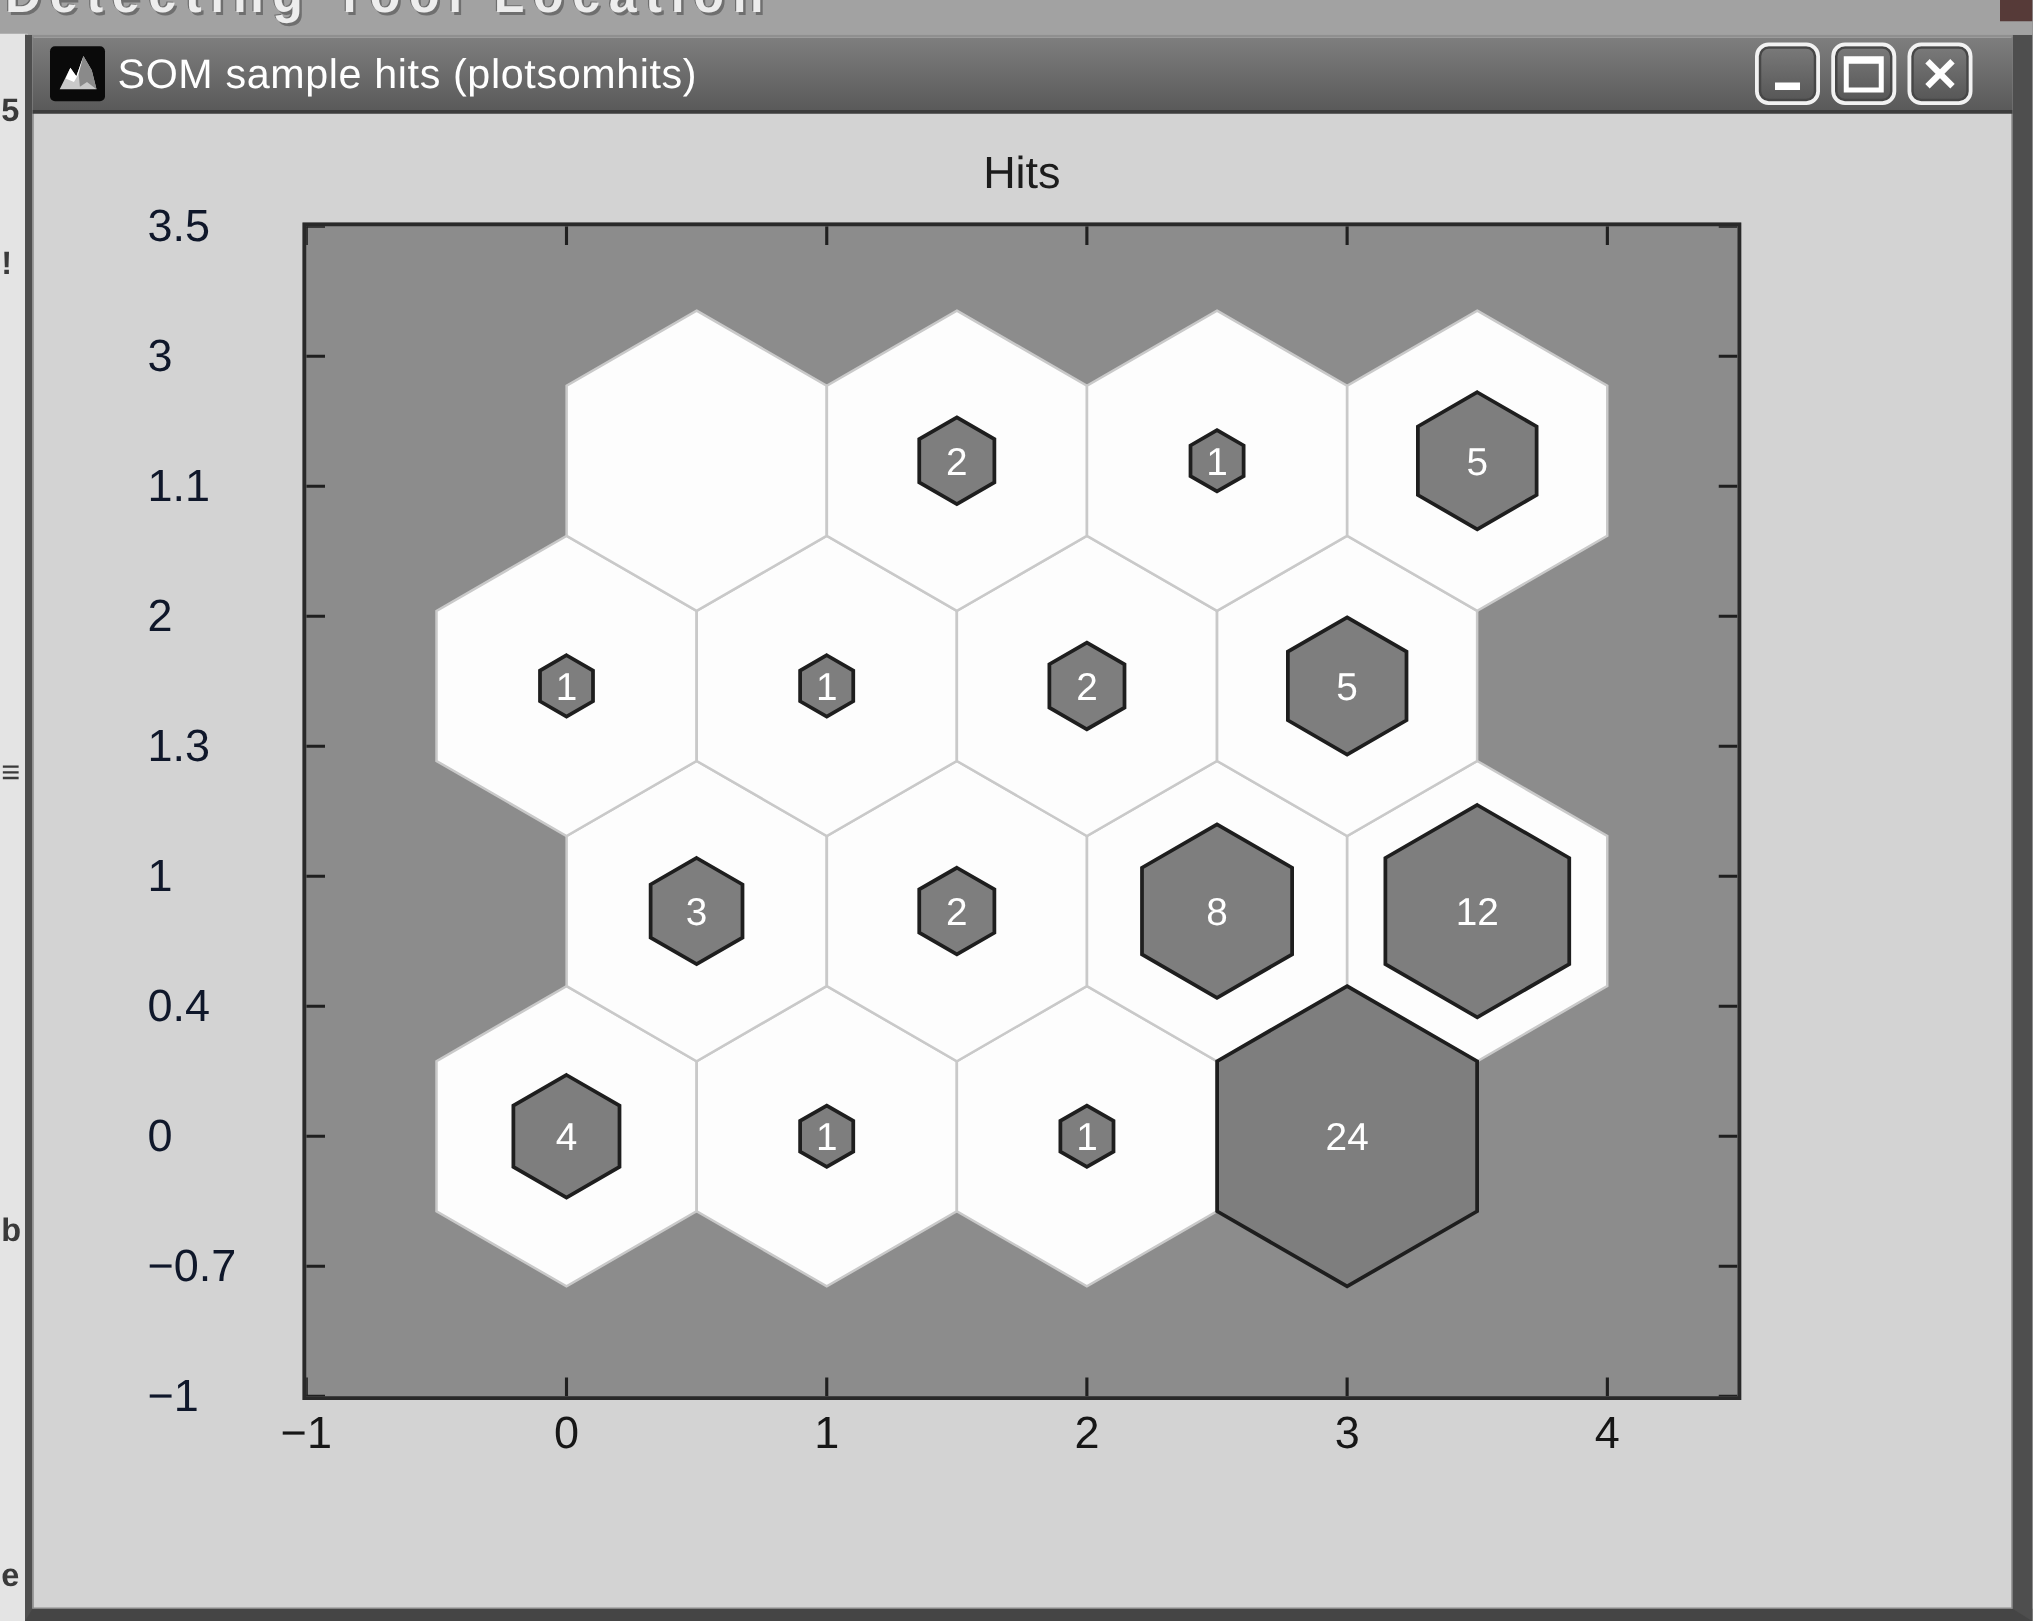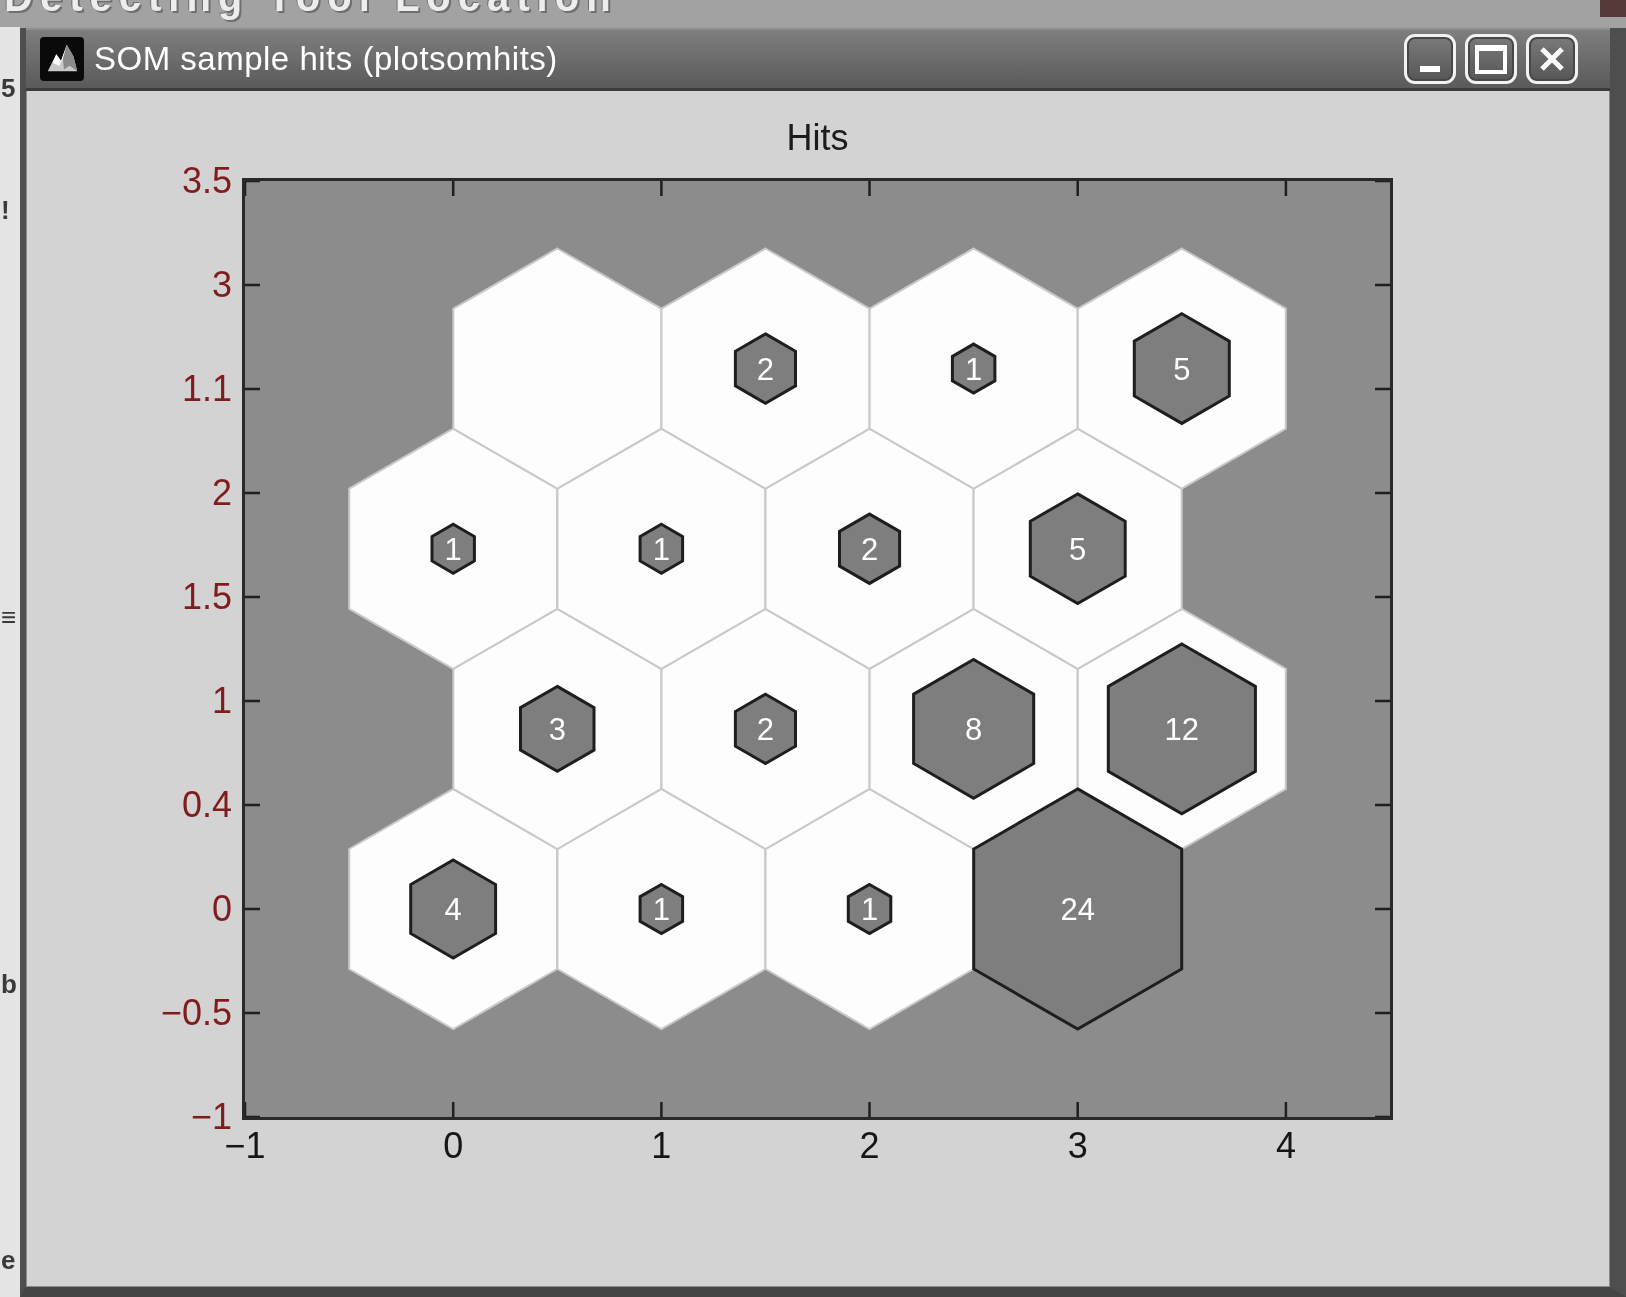--- a/index.html
+++ b/index.html
@@ -73,22 +73,22 @@
   }
   #axes-svg{
     position:absolute;left:242px;top:174px;
     background:#8c8c8c;border:3px solid #292929;display:block;
   }
   .x-tick-label{
     position:absolute;top:1121px;transform:translateX(-50%);
     font-size:36px;color:#161616;white-space:nowrap;
   }
   .y-tick-label{
-    position:absolute;left:118px;width:114px;text-align:right;
-    transform:translateY(-50%);font-size:36px;color:#7f1d1d;white-space:nowrap;
+    position:absolute;left:118px;width:114px;text-align:left;
+    transform:translateY(-50%);font-size:36px;color:#0f172a;white-space:nowrap;
   }
 </style>
 </head>
 <body>
 
 <div class="bg-top-strip">
   <span>Detecting Tool Location</span>
 </div>
 <div class="bg-left-strip">
   <span class="frag-0">5</span>
@@ -212,19 +212,19 @@
 <div class="x-tick-label" style="left: 245px;">−1</div>
     <div class="x-tick-label" style="left: 453.182px;">0</div>
     <div class="x-tick-label" style="left: 661.364px;">1</div>
     <div class="x-tick-label" style="left: 869.545px;">2</div>
     <div class="x-tick-label" style="left: 1077.73px;">3</div>
     <div class="x-tick-label" style="left: 1285.91px;">4</div>
     <div class="y-tick-label" style="top: 177px;">3.5</div>
     <div class="y-tick-label" style="top: 281px;">3</div>
     <div class="y-tick-label" style="top: 385px;">1.1</div>
     <div class="y-tick-label" style="top: 489px;">2</div>
-    <div class="y-tick-label" style="top: 593px;">1.5</div>
+    <div class="y-tick-label" style="top: 593px;">1.3</div>
     <div class="y-tick-label" style="top: 697px;">1</div>
     <div class="y-tick-label" style="top: 801px;">0.4</div>
     <div class="y-tick-label" style="top: 905px;">0</div>
-    <div class="y-tick-label" style="top: 1009px;">−0.5</div>
+    <div class="y-tick-label" style="top: 1009px;">−0.7</div>
     <div class="y-tick-label" style="top: 1113px;">−1</div>
   </div>
 
 </body></html>

